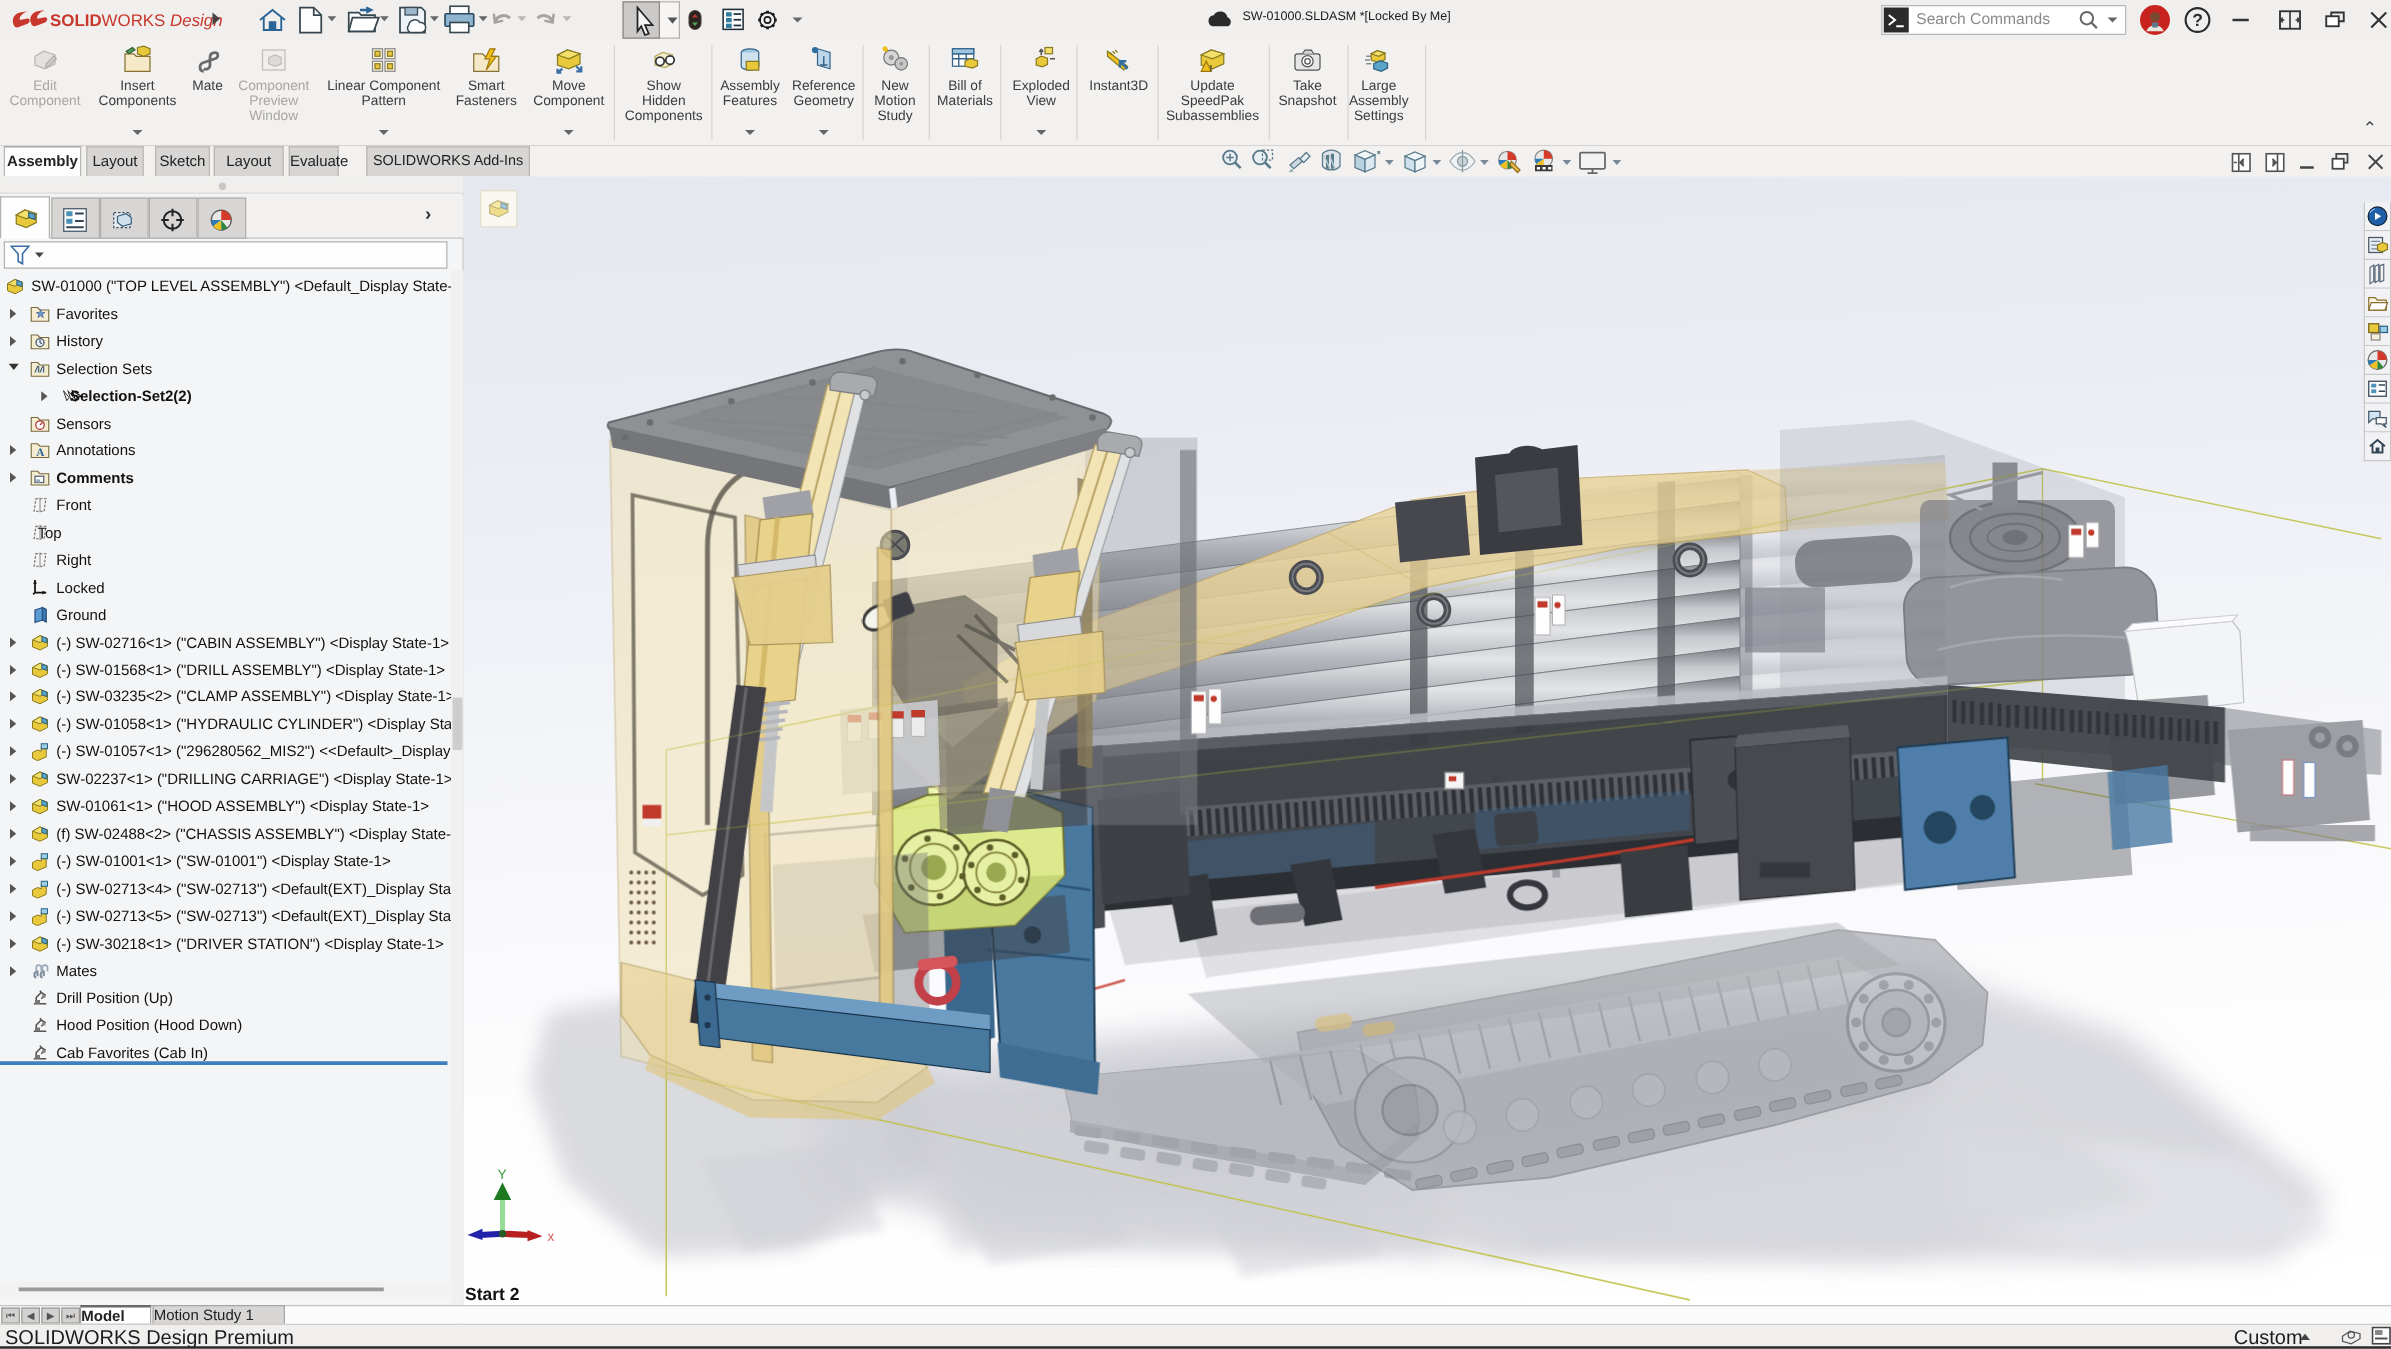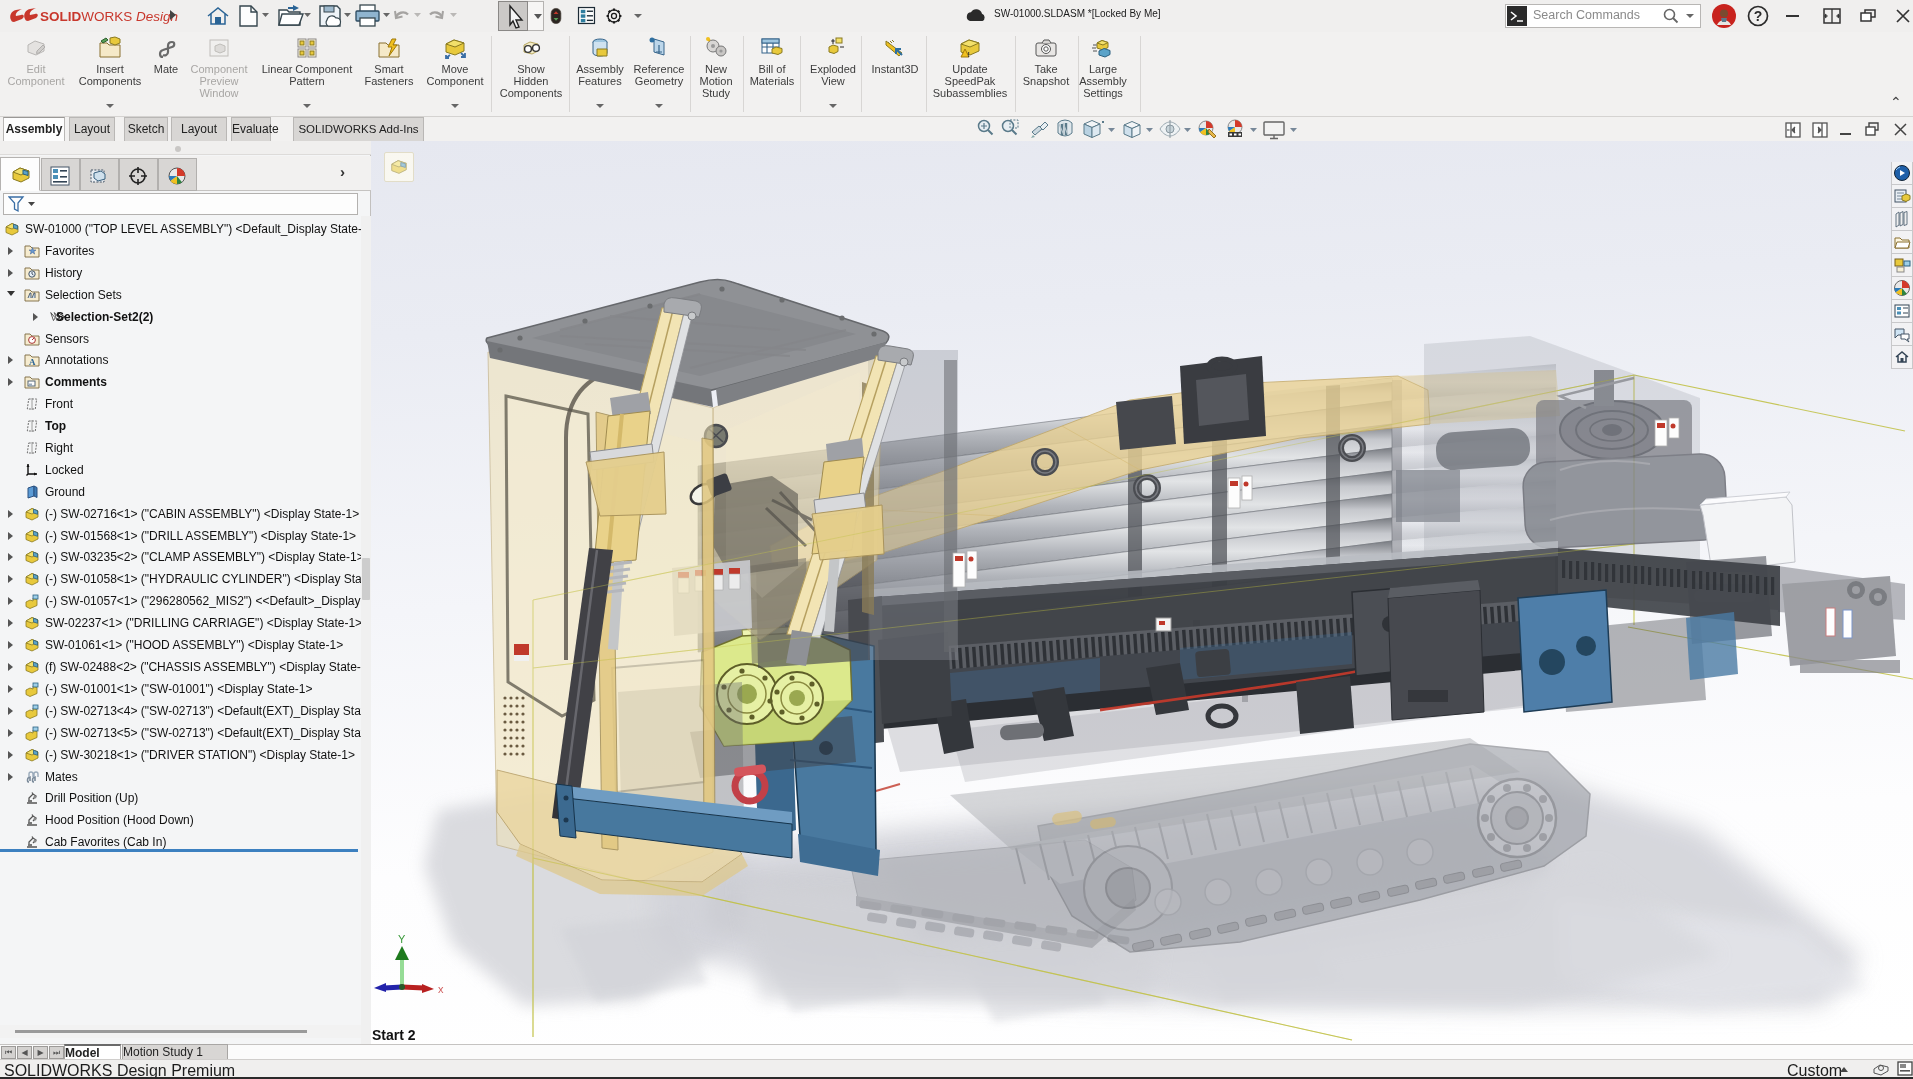--- a/index.html
+++ b/index.html
@@ -408,21 +408,21 @@
           <path d="M4 3 L12 3 L12 13 L4 13 Z" fill="none" stroke="#666" stroke-width="0.9" stroke-dasharray="2 1.2" transform="skewX(-8)" transform-origin="8 8"></path>
           <path d="M8 2 v12" stroke="#888" stroke-width="0.8"></path>
         </svg>
         <span class="lbl" style="left:45px;font-weight:normal">Front</span>
       </div>
 <div class="trow" style="top:199px">
         <svg class="ticon" style="left:24px" width="16" height="16" viewBox="0 0 16 16">
           <path d="M4 3 L12 3 L12 13 L4 13 Z" fill="none" stroke="#666" stroke-width="0.9" stroke-dasharray="2 1.2" transform="skewX(-8)" transform-origin="8 8"></path>
           <path d="M8 2 v12" stroke="#888" stroke-width="0.8"></path>
         </svg>
-        <span class="lbl" style="left:45px;font-weight:bold">Top</span>
+        <span class="lbl" style="left:30px;font-weight:normal">Top</span>
       </div>
 <div class="trow" style="top:221px">
         <svg class="ticon" style="left:24px" width="16" height="16" viewBox="0 0 16 16">
           <path d="M4 3 L12 3 L12 13 L4 13 Z" fill="none" stroke="#666" stroke-width="0.9" stroke-dasharray="2 1.2" transform="skewX(-8)" transform-origin="8 8"></path>
           <path d="M8 2 v12" stroke="#888" stroke-width="0.8"></path>
         </svg>
         <span class="lbl" style="left:45px;font-weight:normal">Right</span>
       </div>
 <div class="trow" style="top:243px">
         <svg class="ticon" style="left:24px" width="16" height="16" viewBox="0 0 16 16">

